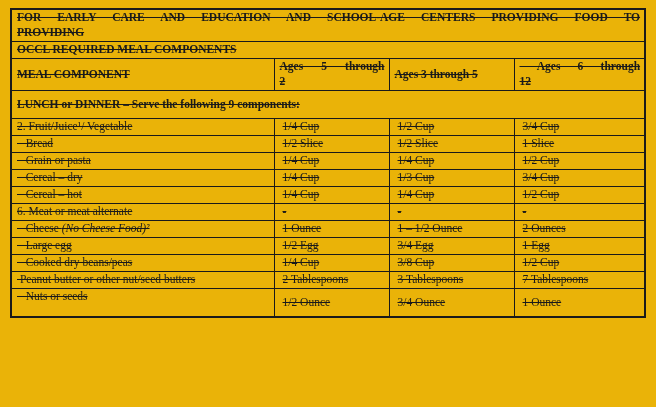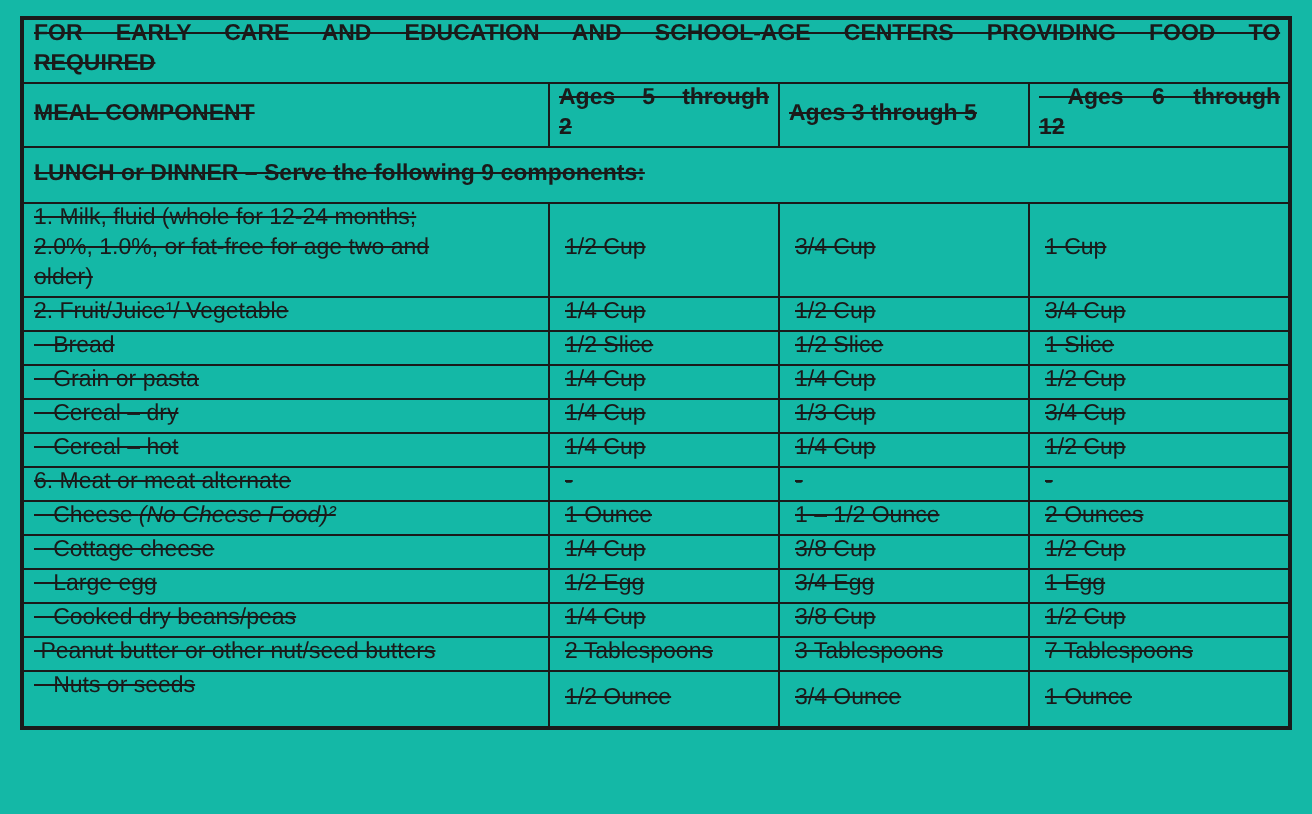--- a/index.html
+++ b/index.html
@@ -1,21 +1,21 @@
 <!DOCTYPE html>
 <html><head>
 <meta charset="utf-8">
 <style>
   html,body{margin:0;padding:0;}
   .page{
     position:relative;
     width:656px;height:407px;
-    background:#14b8a6;
+    background:#eab308;
     overflow:hidden;
-    font-family:Liberation Sans, sans-serif;
+    font-family:Liberation Serif, serif;
     color:#1a1a1a;
   }
   table.meal{
     position:absolute;left:10px;top:8px;
     width:634px;
     border-collapse:collapse;
     table-layout:fixed;
     border:2px solid #1a1a1a;
   }
   td{
@@ -47,22 +47,25 @@
     <colgroup>
       <col style="width:263px">
       <col style="width:115px">
       <col style="width:125px">
       <col style="width:131px">
     </colgroup>
     <tbody>
       <tr class="title-row">
         <td colspan="4" class="b c-head">
             <div class="jline"><span class="st">FOR EARLY CARE AND EDUCATION AND SCHOOL-AGE CENTERS PROVIDING FOOD TO</span></div>
-            <div><span class="st">REQUIRED</span></div>
+            <div><span class="st">PROVIDING</span></div>
           </td>
+      </tr>
+      <tr class="simple">
+        <td colspan="4" class="b c-head"><span class="st">OCCL REQUIRED MEAL COMPONENTS</span></td>
       </tr>
       <tr class="hdr">
         <td class="b c-head">
             <div><span class="st">MEAL COMPONENT</span></div>
           </td>
         <td class="b c-head">
             <div class="jline"><span class="st">Ages 5 through</span></div>
             <div><span class="st">2</span></div>
           </td>
         <td class="b c-head">
@@ -71,26 +74,20 @@
         <td class="b c-head">
             <div class="jline"><span class="st">&nbsp;Ages 6 through</span></div>
             <div><span class="st">12</span></div>
           </td>
       </tr>
       <tr class="simple">
         <td colspan="4" class="b c-head"><span class="st">LUNCH or DINNER – Serve the following 9 components:</span></td>
       </tr>
     </tbody>
     <tbody id="rows-body">
-        <tr class="simple">
-          <td class="c-label"><span class="st">1. Milk, fluid (whole for 12-24 months; 2.0%, 1.0%, or fat-free for age two and older)</span></td>
-          <td class="c-val"><span class="st">1/2 Cup</span></td>
-          <td class="c-val"><span class="st">3/4 Cup</span></td>
-          <td class="c-val"><span class="st">1 Cup</span></td>
-        </tr>
         <tr class="simple">
           <td class="c-label"><span class="st">2. Fruit/Juice¹/ Vegetable</span></td>
           <td class="c-val"><span class="st">1/4 Cup</span></td>
           <td class="c-val"><span class="st">1/2 Cup</span></td>
           <td class="c-val"><span class="st">3/4 Cup</span></td>
         </tr>
         <tr class="simple">
           <td class="c-label"><span class="st">&nbsp;&nbsp;&nbsp;Bread</span></td>
           <td class="c-val"><span class="st">1/2 Slice</span></td>
           <td class="c-val"><span class="st">1/2 Slice</span></td>
@@ -120,26 +117,20 @@
           <td class="c-val"><span class="st">-</span></td>
           <td class="c-val"><span class="st">-</span></td>
         </tr>
         <tr class="simple">
           <td class="c-label"><span class="st">&nbsp;&nbsp;&nbsp;Cheese <i>(No Cheese Food)²</i></span></td>
           <td class="c-val"><span class="st">1 Ounce</span></td>
           <td class="c-val"><span class="st">1 – 1/2 Ounce</span></td>
           <td class="c-val"><span class="st">2 Ounces</span></td>
         </tr>
         <tr class="simple">
-          <td class="c-label"><span class="st">&nbsp;&nbsp;&nbsp;Cottage cheese</span></td>
-          <td class="c-val"><span class="st">1/4 Cup</span></td>
-          <td class="c-val"><span class="st">3/8 Cup</span></td>
-          <td class="c-val"><span class="st">1/2 Cup</span></td>
-        </tr>
-        <tr class="simple">
           <td class="c-label"><span class="st">&nbsp;&nbsp;&nbsp;Large egg</span></td>
           <td class="c-val"><span class="st">1/2 Egg</span></td>
           <td class="c-val"><span class="st">3/4 Egg</span></td>
           <td class="c-val"><span class="st">1 Egg</span></td>
         </tr>
         <tr class="simple">
           <td class="c-label"><span class="st">&nbsp;&nbsp;&nbsp;Cooked dry beans/peas</span></td>
           <td class="c-val"><span class="st">1/4 Cup</span></td>
           <td class="c-val"><span class="st">3/8 Cup</span></td>
           <td class="c-val"><span class="st">1/2 Cup</span></td>

